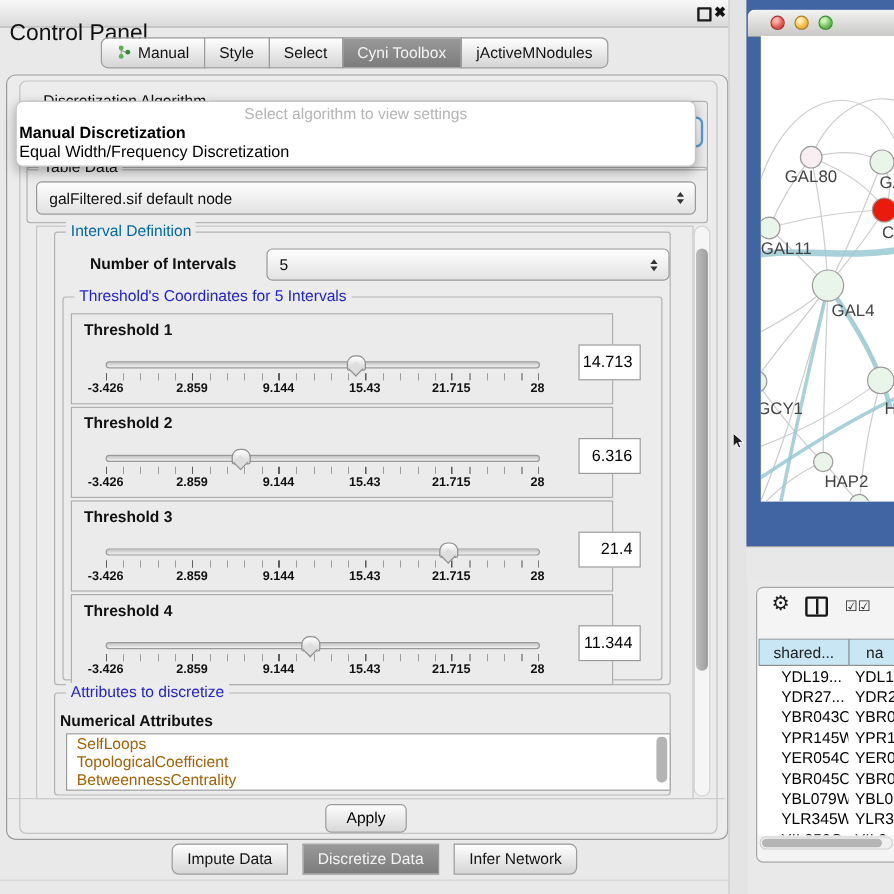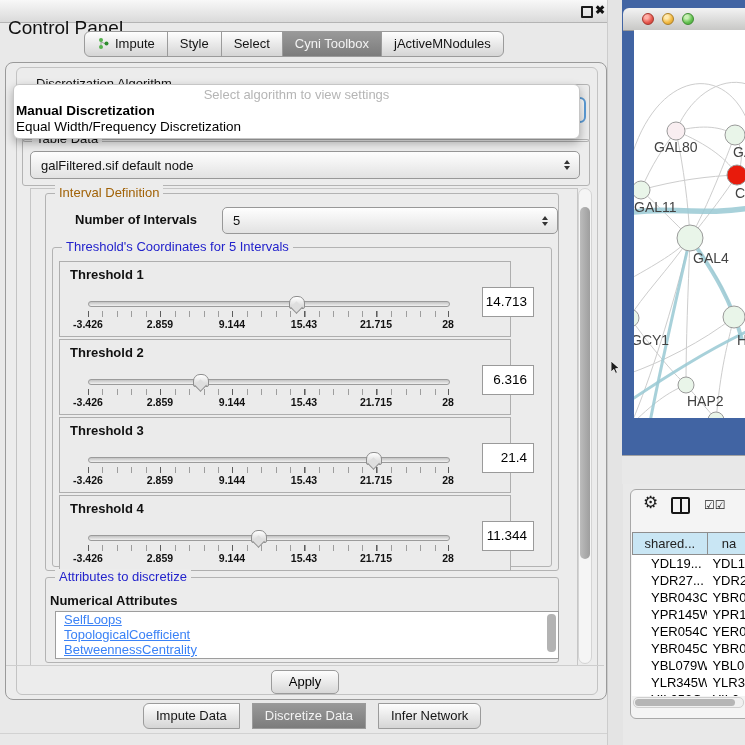--- a/index.html
+++ b/index.html
@@ -22,21 +22,21 @@
   .tab:last-child{border-radius:0 6px 6px 0;}
   .tab.selected{background:linear-gradient(#999,#7c7c7c);color:#f3f3f3;}
   .bottom-divider{position:absolute;left:0;top:733px;width:610px;border-top:1px solid #d2d2d2;}
   
   .content-panel{position:absolute;left:5px;top:62px;width:600px;height:636px;
     background:#ececec;border:1px solid #9a9a9a;border-radius:8px;}
   .inner-panel{position:absolute;left:16px;top:67px;width:580px;height:626px;
     border:1px solid #c3c3c3;border-radius:6px;background:#ececec;}
   .groupbox{position:absolute;border:1px solid #b3b3b3;border-radius:3px;}
   .gb-title{position:absolute;top:-9px;left:9px;background:#ececec;padding:0 4px;font-size:13px;color:#111;white-space:nowrap;}
-  .t-green{color:#a16207;}
+  .t-green{color:#0369a1;}
   .t-blue{color:#2323cc;}
   #gb-algo{left:22px;top:84px;width:566px;height:56px;}
   #algo-combo{position:absolute;left:30px;top:97px;width:552px;height:22px;
     border:2px solid #5b9bd5;border-radius:6px;background:linear-gradient(#fff,#ececec);z-index:1;}
   #popup{position:absolute;left:13px;top:84px;width:565px;height:53px;background:#fff;
     border:1px solid #c6c6c6;border-radius:6px;box-shadow:0 4px 10px rgba(0,0,0,.30);z-index:5;}
   .popup-hint{font-size:13px;color:#b5b5b5;text-align:center;margin-top:2px;height:16px;line-height:16px;}
   .popup-opt{font-size:13.5px;color:#000;padding-left:2px;height:16px;line-height:16px;white-space:nowrap;}
   .popup-opt.bold{font-weight:bold;}
   #gb-tdata{left:22px;top:139px;width:566px;height:45px;}
@@ -66,21 +66,21 @@
   .sticks{position:absolute;left:28px;top:49px;width:361px;height:6px;
     background-image:repeating-linear-gradient(to right,#5d5d5d 0 1px,transparent 1px 72px),
                      repeating-linear-gradient(to right,#9d9d9d 0 1px,transparent 1px 14.44px);}
   .slabels{position:absolute;left:28px;top:56px;width:360px;height:12px;font-size:10.5px;font-weight:bold;color:#111;}
   .slabels span{position:absolute;transform:translateX(-50%);white-space:nowrap;}
   .vfield{position:absolute;left:422px;top:25px;width:52px;height:30px;background:#fff;border:1px solid #9a9a9a;
     font-size:13.5px;color:#000;text-align:right;line-height:28px;padding-right:6px;box-sizing:border-box;}
   #gb-attrs{left:45px;top:577px;width:512px;height:84px;}
   #attrs-heading{position:absolute;left:50px;top:593px;font-size:13px;font-weight:bold;color:#111;}
   #attr-list{position:absolute;left:55px;top:611px;width:502px;height:46px;background:#fff;border:1px solid #9d9d9d;overflow:hidden;}
-  .attr-item{font-size:13px;color:#3b82f6;padding-left:8px;height:15px;line-height:15px;white-space:nowrap;text-decoration:underline;}
+  .attr-item{font-size:13px;color:#a16207;padding-left:8px;height:15px;line-height:15px;white-space:nowrap;}
   #attr-scroll{position:absolute;right:2px;top:2px;width:9px;height:38px;background:#b3b3b3;border-radius:4px;}
   #apply-divider{position:absolute;left:6px;top:665px;width:598px;border-top:1px solid #cdcdcd;}
   #apply-btn{position:absolute;left:271px;top:670px;width:66px;height:22px;background:linear-gradient(#fdfdfd,#d8d8d8);
     border:1px solid #9b9b9b;border-radius:5px;font-size:13px;color:#000;text-align:center;line-height:21px;}
   
   #split{position:absolute;left:607px;top:0;width:15px;height:745px;background:#e4e4e4;border-left:1px solid #cccccc;}
   #cursor{position:absolute;left:611px;top:361px;z-index:9;}
   
   #netwin{position:absolute;left:622px;top:0;width:123px;height:455px;background:#4164a3;}
   #net-titlebar{position:absolute;left:623px;top:8px;width:122px;height:22px;
@@ -128,21 +128,21 @@
   <div id="top-tabs" class="tabstrip">
       <div class="tab">
         <span class="net-icon">
           <svg width="13" height="13" viewBox="0 0 13 13">
             <path d="M4 3 L4 10 M4 5 L9 7" stroke="#9aa89a" stroke-width="1" fill="none"></path>
             <circle cx="4" cy="3" r="2" fill="#56b34e"></circle>
             <circle cx="4" cy="10" r="2" fill="#56b34e"></circle>
             <circle cx="9.5" cy="6.5" r="2" fill="#2f8b2f"></circle>
           </svg>
         </span>
-        <span>Impute</span>
+        <span>Manual</span>
       </div>
       <div class="tab">
         <span>Style</span>
       </div>
       <div class="tab">
         <span>Select</span>
       </div>
       <div class="tab selected">
         <span>Cyni Toolbox</span>
       </div>

